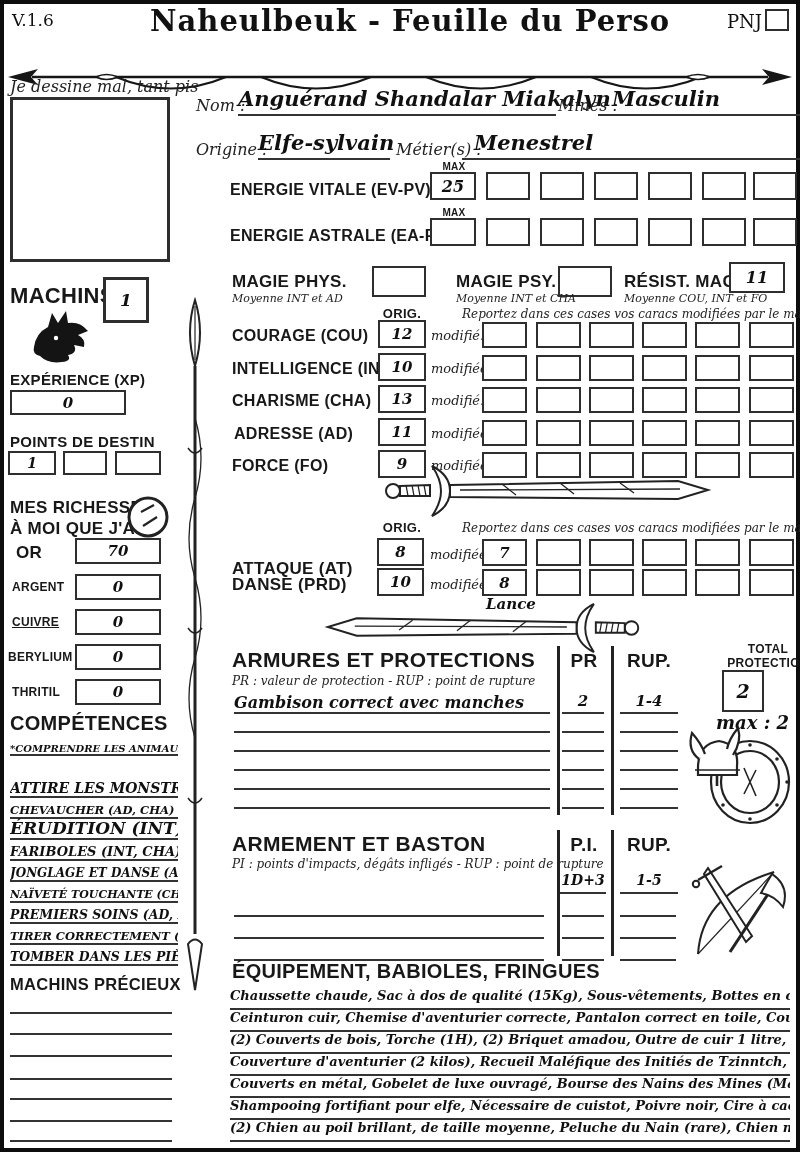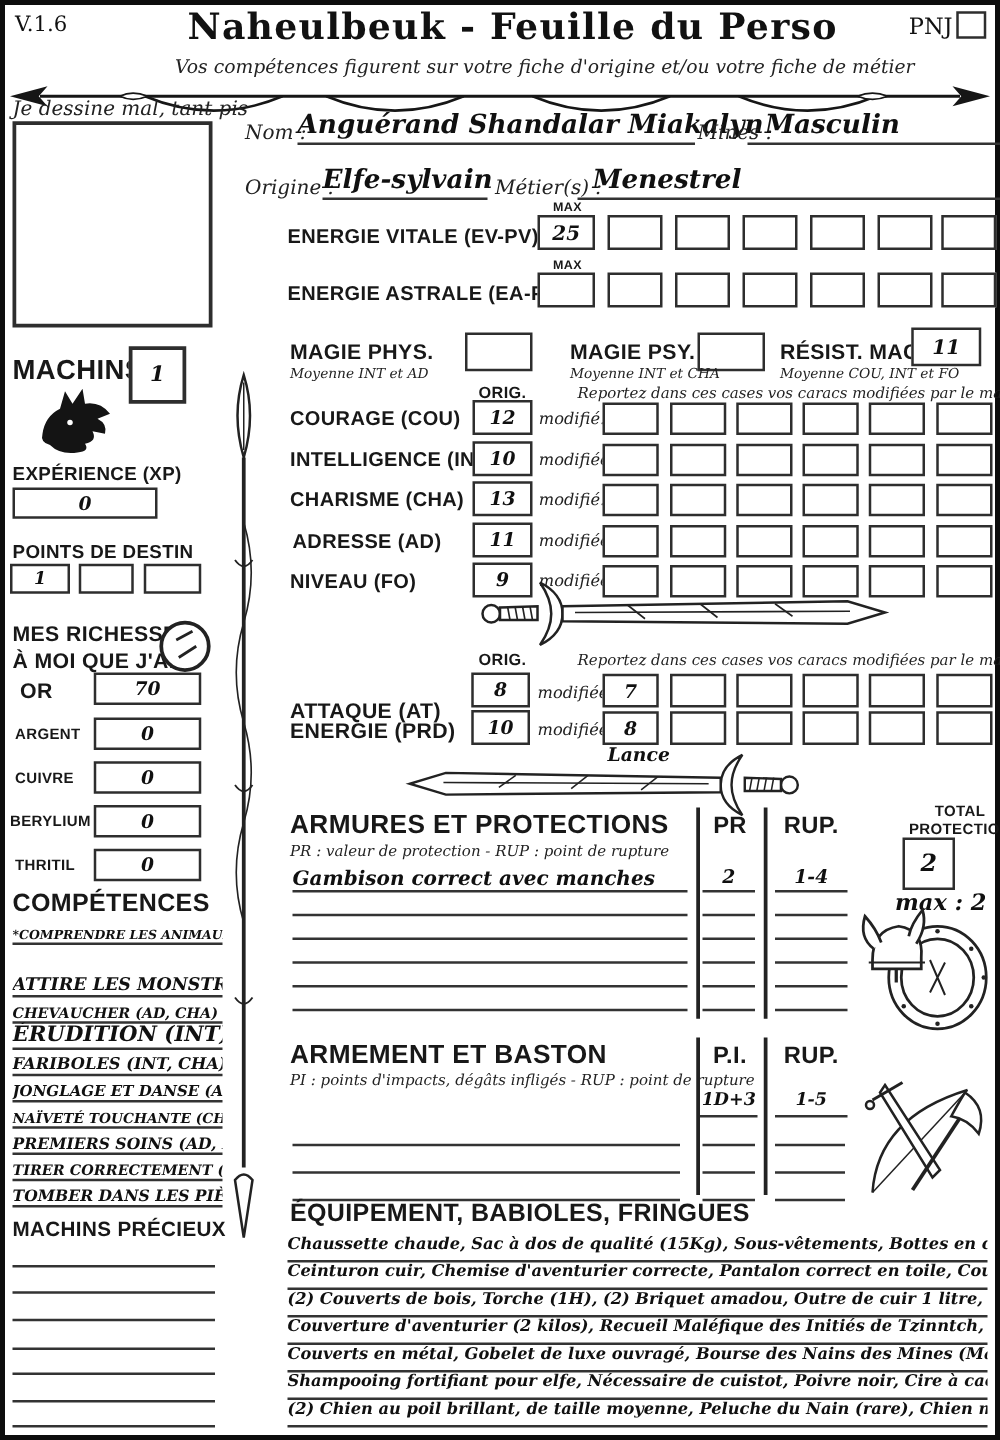--- a/index.html
+++ b/index.html
@@ -22,21 +22,20 @@
 </style>
 </head>
 <body>
 
 <div class="sheet">
 
   <div class="abs" style="left:12px;top:10px;font-family:'DejaVu Serif',serif;font-size:17px;">V.1.6</div>
   <div class="abs ctr" style="left:150px;top:4px;width:500px;font-family:'DejaVu Serif',serif;font-weight:700;font-size:29px;letter-spacing:1px;white-space:nowrap;">Naheulbeuk - Feuille du Perso</div>
   <div class="abs" style="left:727px;top:11px;font-family:'DejaVu Serif',serif;font-size:18px;">PNJ</div>
   <div class="box" style="left:765px;top:9px;width:24px;height:22px;border-width:2px;"></div>
-  <div class="abs ctr cal" style="left:140px;top:44px;width:520px;font-size:15px;">Vos compétences figurent sur votre fiche d'origine et/ou votre fiche de métier</div>
 
   <div class="abs" style="left:6px;top:64px;">
     <svg width="788" height="30" viewBox="0 0 788 30">
       <line x1="26" y1="13" x2="762" y2="13" stroke="#161616" stroke-width="2.5"></line>
       <path d="M2 13 L32 5 L25 13 L32 21 Z" fill="#161616"></path>
       <path d="M786 13 L756 5 L763 13 L756 21 Z" fill="#161616"></path>
       <path d="M110 13 Q165 36 220 13 M255 13 Q310 36 365 13 M420 13 Q475 36 530 13 M585 13 Q640 36 695 13" fill="none" stroke="#161616" stroke-width="2"></path>
       <path d="M90 13 Q100 8 112 13 Q100 18 90 13 Z M680 13 Q692 8 704 13 Q692 18 680 13 Z" fill="#fff" stroke="#161616" stroke-width="1.5"></path>
     </svg>
   </div>
@@ -119,21 +118,21 @@
   <div class="lbl" style="left:234px;top:425px;font-size:16px;">ADRESSE (AD)</div>
   <div class="box hw" style="left:378px;top:418px;width:48px;height:28px;font-size:15px;">11</div>
   <div class="cal" style="left:431px;top:426px;font-size:13px;">modifiée...</div>
   <div class="box" style="left:482px;top:420px;width:45px;height:26px;"></div>
   <div class="box" style="left:536px;top:420px;width:45px;height:26px;"></div>
   <div class="box" style="left:589px;top:420px;width:45px;height:26px;"></div>
   <div class="box" style="left:642px;top:420px;width:45px;height:26px;"></div>
   <div class="box" style="left:695px;top:420px;width:45px;height:26px;"></div>
   <div class="box" style="left:749px;top:420px;width:45px;height:26px;"></div>
 
-  <div class="lbl" style="left:232px;top:457px;font-size:16px;">NIVEAU (FO)</div>
+  <div class="lbl" style="left:232px;top:457px;font-size:16px;">FORCE (FO)</div>
   <div class="box hw" style="left:378px;top:450px;width:48px;height:28px;font-size:15px;">9</div>
   <div class="cal" style="left:431px;top:458px;font-size:13px;">modifiée...</div>
   <div class="box" style="left:482px;top:452px;width:45px;height:26px;"></div>
   <div class="box" style="left:536px;top:452px;width:45px;height:26px;"></div>
   <div class="box" style="left:589px;top:452px;width:45px;height:26px;"></div>
   <div class="box" style="left:642px;top:452px;width:45px;height:26px;"></div>
   <div class="box" style="left:695px;top:452px;width:45px;height:26px;"></div>
   <div class="box" style="left:749px;top:452px;width:45px;height:26px;"></div>
 
   <div class="abs" style="left:382px;top:462px;">
@@ -154,21 +153,21 @@
   <div class="lbl" style="left:232px;top:559px;font-size:17px;">ATTAQUE (AT)</div>
   <div class="box hw" style="left:377px;top:538px;width:47px;height:28px;font-size:15px;">8</div>
   <div class="cal" style="left:430px;top:547px;font-size:13px;">modifiée...</div>
   <div class="box hw" style="left:482px;top:539px;width:45px;height:27px;font-size:15px;">7</div>
   <div class="box" style="left:536px;top:539px;width:45px;height:27px;"></div>
   <div class="box" style="left:589px;top:539px;width:45px;height:27px;"></div>
   <div class="box" style="left:642px;top:539px;width:45px;height:27px;"></div>
   <div class="box" style="left:695px;top:539px;width:45px;height:27px;"></div>
   <div class="box" style="left:749px;top:539px;width:45px;height:27px;"></div>
 
-  <div class="lbl" style="left:232px;top:575px;font-size:17px;">ENERGIE (PRD)</div>
+  <div class="lbl" style="left:232px;top:575px;font-size:17px;">DANSE (PRD)</div>
   <div class="box hw" style="left:377px;top:568px;width:47px;height:28px;font-size:15px;">10</div>
   <div class="cal" style="left:430px;top:577px;font-size:13px;">modifiée...</div>
   <div class="box hw" style="left:482px;top:569px;width:45px;height:27px;font-size:15px;">8</div>
   <div class="box" style="left:536px;top:569px;width:45px;height:27px;"></div>
   <div class="box" style="left:589px;top:569px;width:45px;height:27px;"></div>
   <div class="box" style="left:642px;top:569px;width:45px;height:27px;"></div>
   <div class="box" style="left:695px;top:569px;width:45px;height:27px;"></div>
   <div class="box" style="left:749px;top:569px;width:45px;height:27px;"></div>
   <div class="abs hw" style="left:486px;top:595px;font-size:15px;">Lance</div>
 
@@ -306,21 +305,21 @@
     <svg width="44" height="44" viewBox="0 0 44 44" stroke="#222" fill="#fff">
       <circle cx="22" cy="22" r="19" stroke-width="3"></circle>
       <path d="M15 17 L28 10 M17 31 L31 22" stroke-width="2.2"></path>
     </svg>
   </div>
 
   <div class="lbl" style="left:16px;top:543px;font-size:17px;">OR</div>
   <div class="box hw" style="left:75px;top:538px;width:86px;height:26px;font-size:15px;">70</div>
   <div class="lbl" style="left:12px;top:580px;font-size:12px;">ARGENT</div>
   <div class="box hw" style="left:75px;top:574px;width:86px;height:26px;font-size:15px;">0</div>
-  <div class="lbl" style="left:12px;top:615px;font-size:12px;">CUIVRE</div>
+  <div class="lbl" style="left:12px;top:615px;font-size:12px;text-decoration:underline;">CUIVRE</div>
   <div class="box hw" style="left:75px;top:609px;width:86px;height:26px;font-size:15px;">0</div>
   <div class="lbl" style="left:8px;top:650px;font-size:12px;">BERYLIUM</div>
   <div class="box hw" style="left:75px;top:644px;width:86px;height:26px;font-size:15px;">0</div>
   <div class="lbl" style="left:12px;top:685px;font-size:12px;">THRITIL</div>
   <div class="box hw" style="left:75px;top:679px;width:86px;height:26px;font-size:15px;">0</div>
 
   <div class="lbl" style="left:10px;top:712px;font-size:20px;">COMPÉTENCES</div>
   <div class="abs hw ul flexend" style="left:10px;top:736px;width:168px;height:18px;font-size:10px;">*COMPRENDRE LES ANIMAUX (INT)</div>
   <div class="abs hw ul flexend" style="left:10px;top:777px;width:168px;height:19px;font-size:14px;">ATTIRE LES MONSTRES</div>
   <div class="abs hw ul flexend" style="left:10px;top:798px;width:168px;height:19px;font-size:11.5px;">CHEVAUCHER (AD, CHA)</div>

